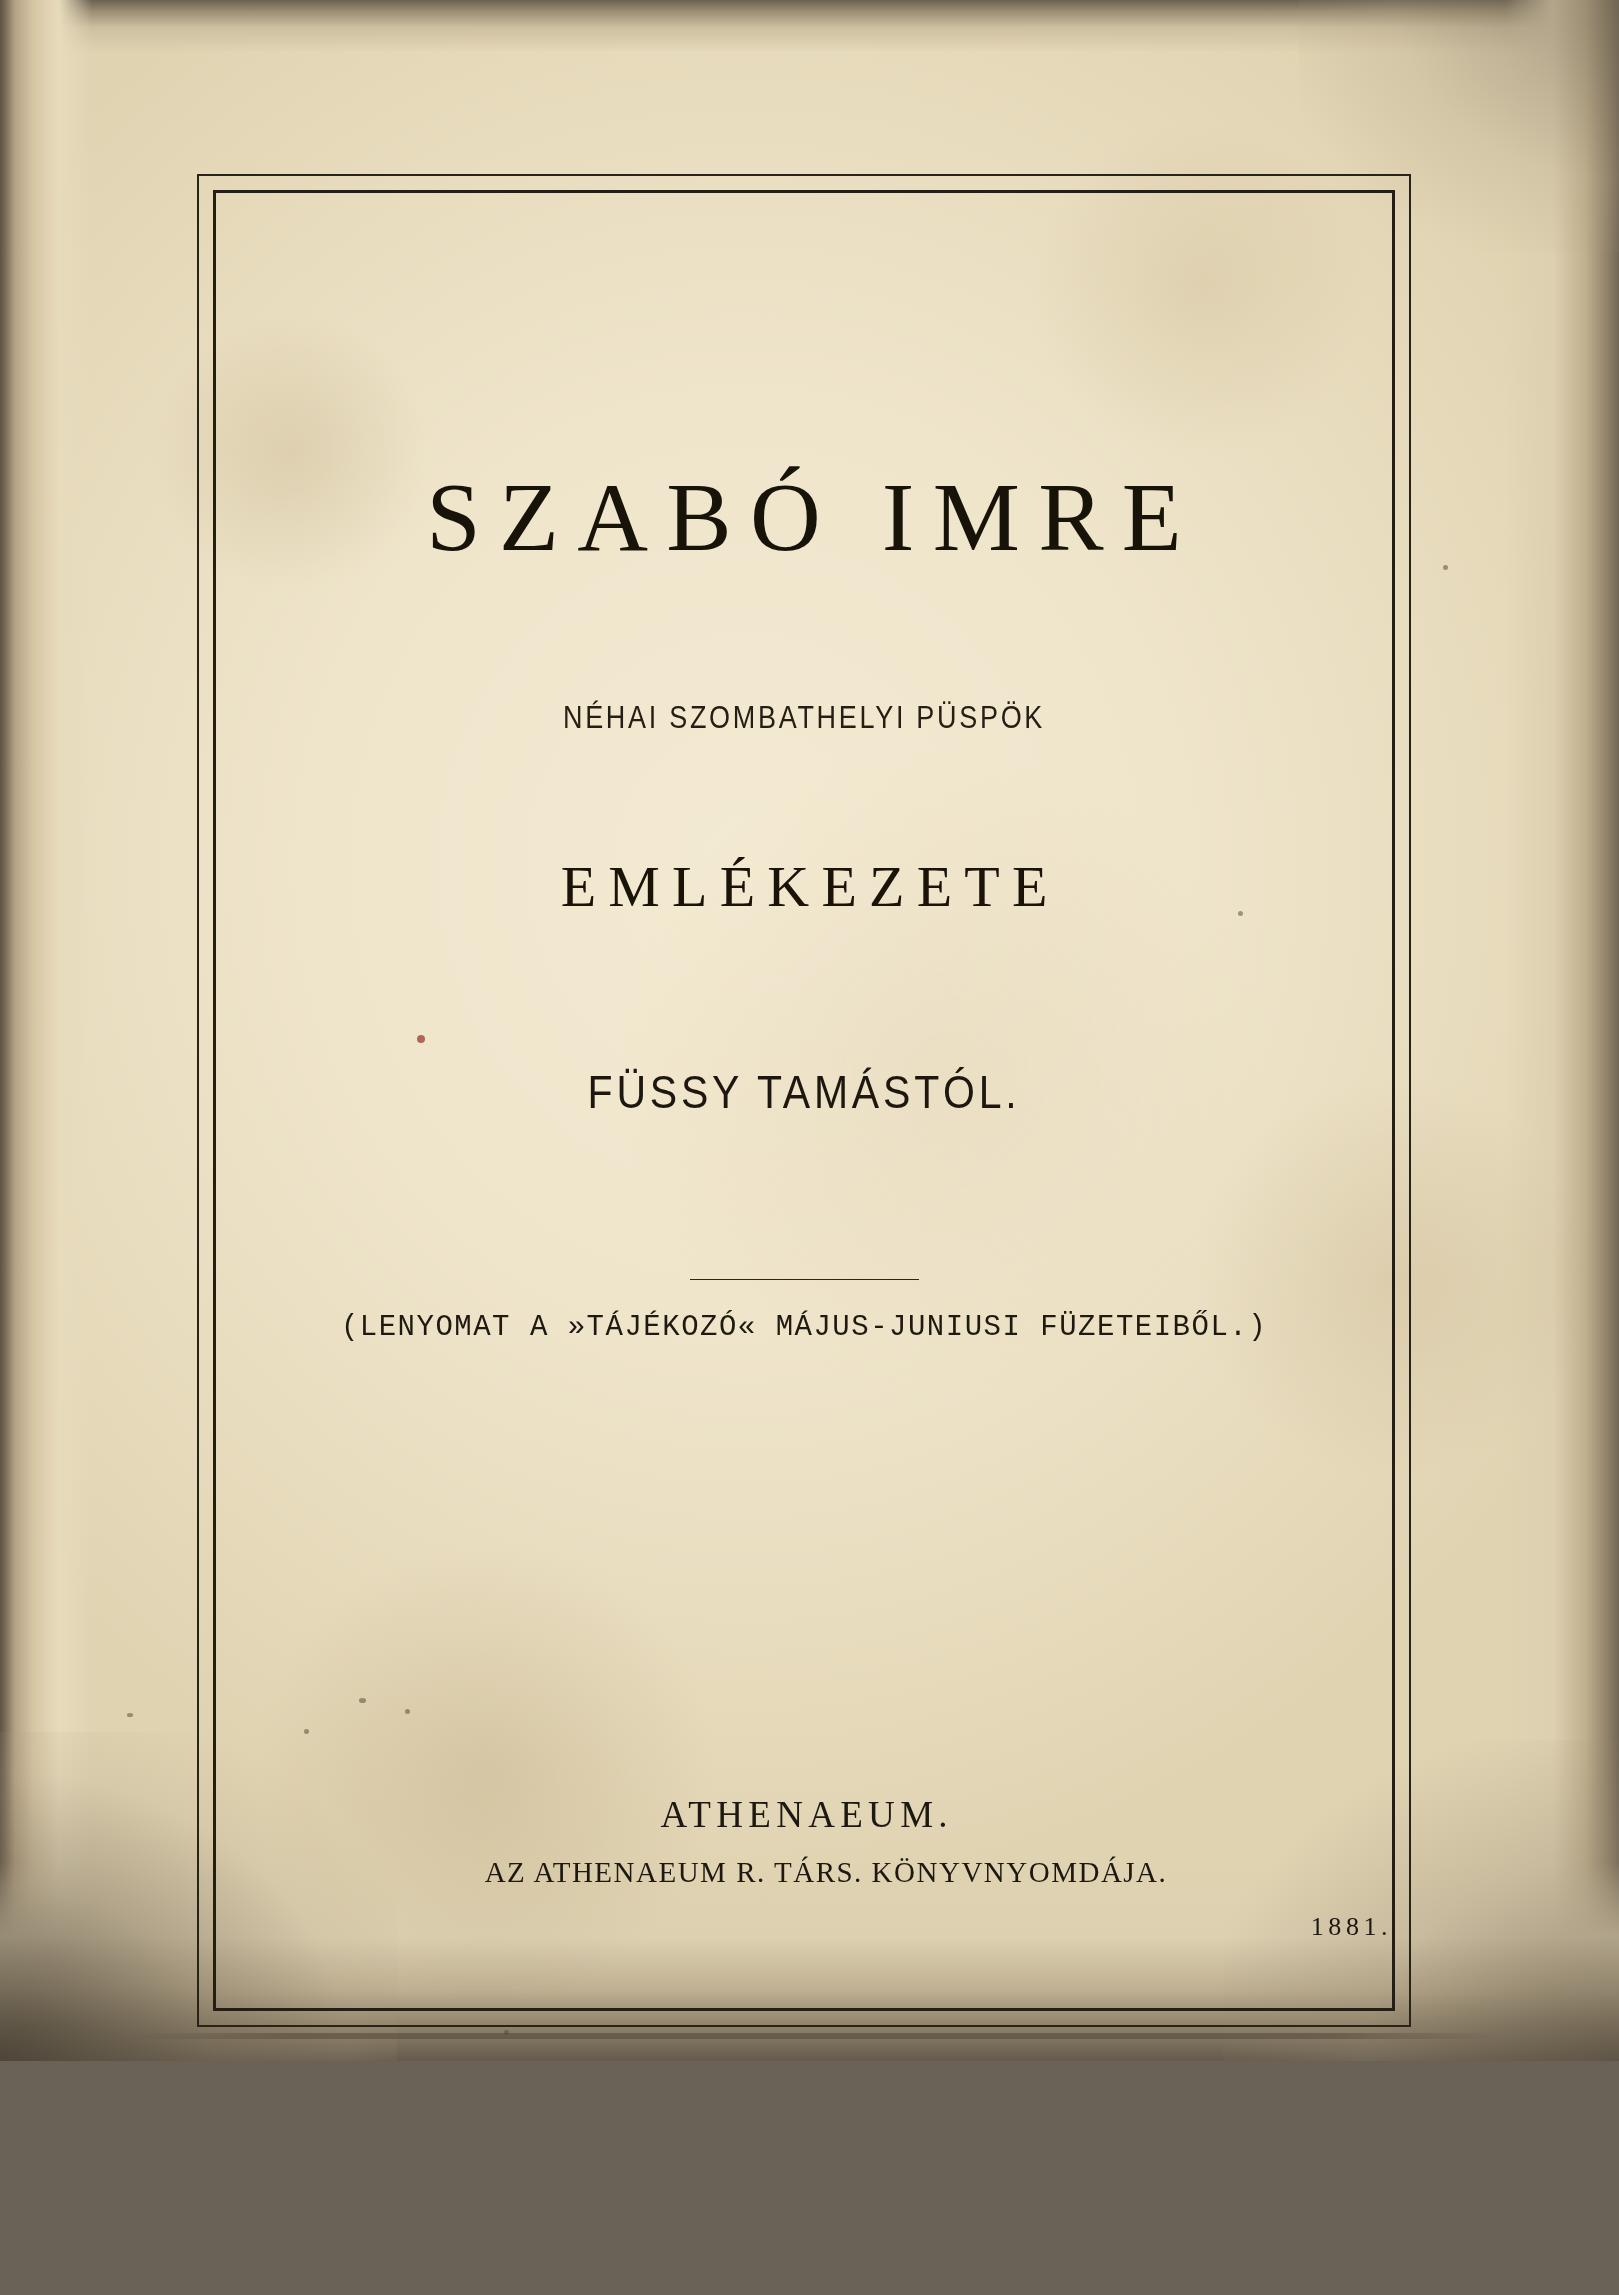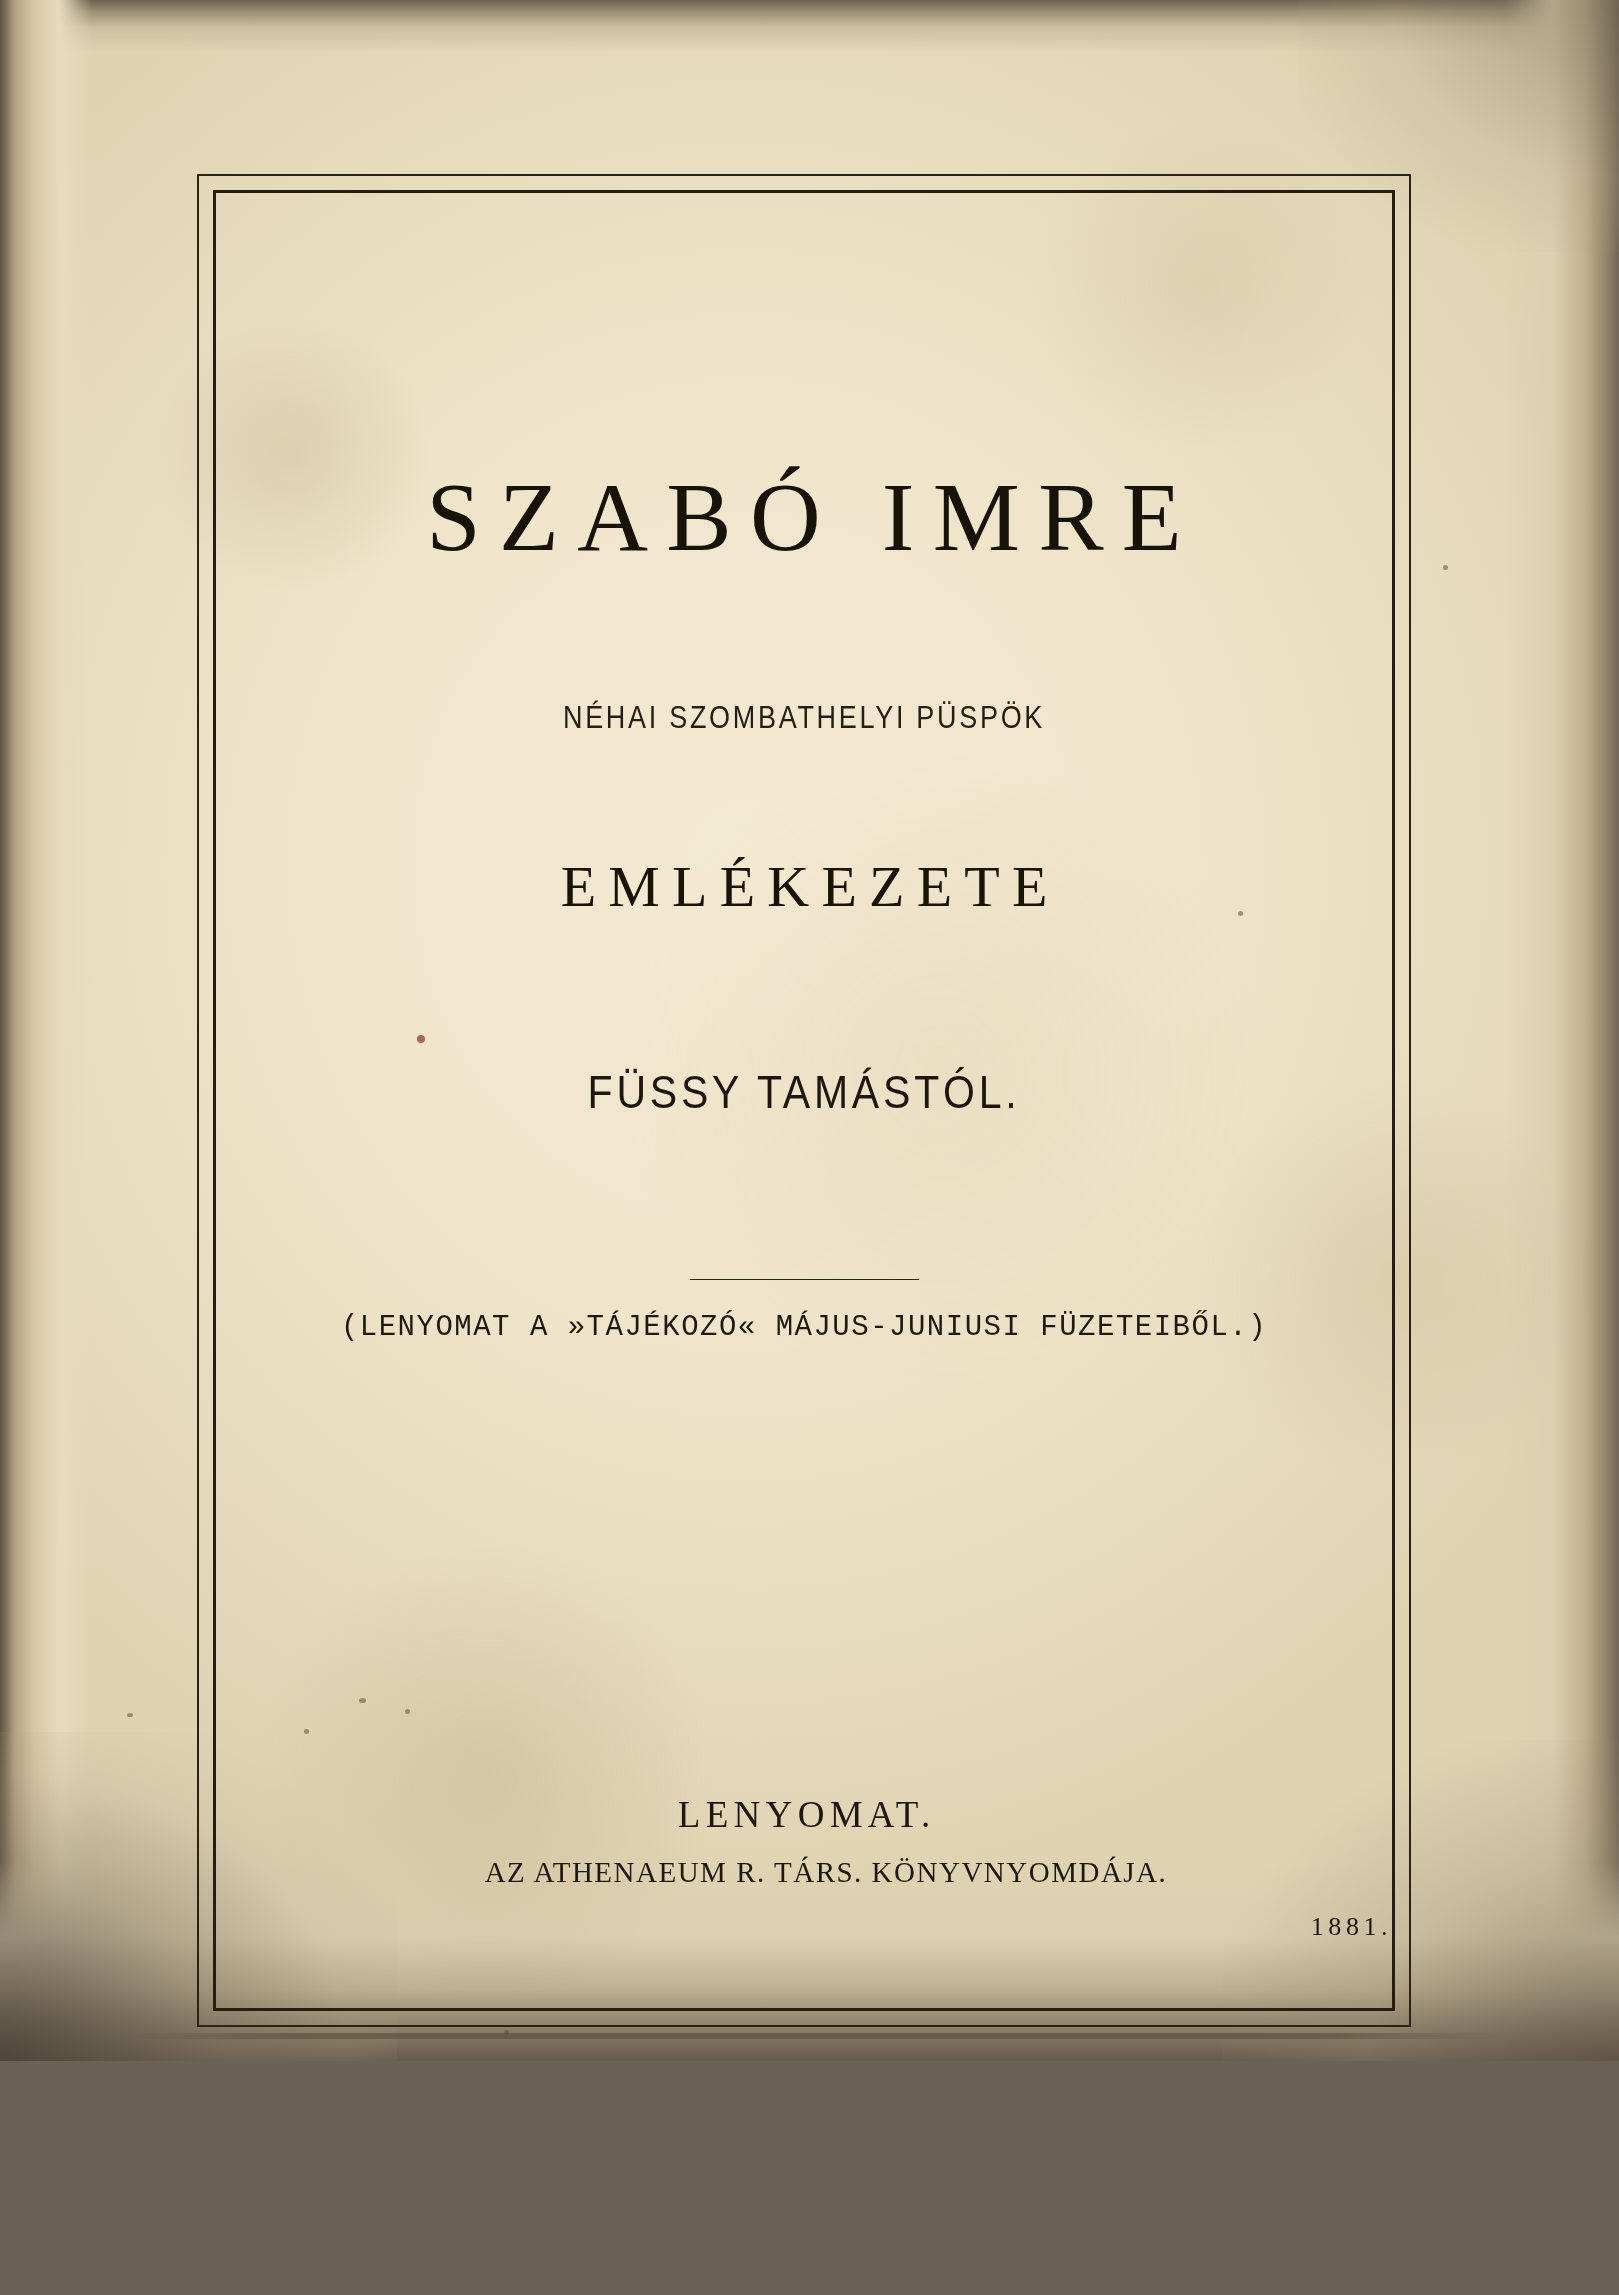--- a/index.html
+++ b/index.html
@@ -246,21 +246,21 @@
 
         <div class="rule-wrap">
           <div class="rule"></div>
         </div>
 
         <div class="imprint-note">(LENYOMAT A »TÁJÉKOZÓ« MÁJUS-JUNIUSI FÜZETEIBŐL.)</div>
 
       </div>
 
       <div class="colophon">
-        <div class="city">LENYOMAT.</div>
+        <div class="city">ATHENAEUM.</div>
         <div class="printer">AZ ATHENAEUM R. TÁRS. KÖNYVNYOMDÁJA.</div>
         <div class="year">1881.</div>
       </div>
 
     </div>
   </div>
 
 </div>
 
 

